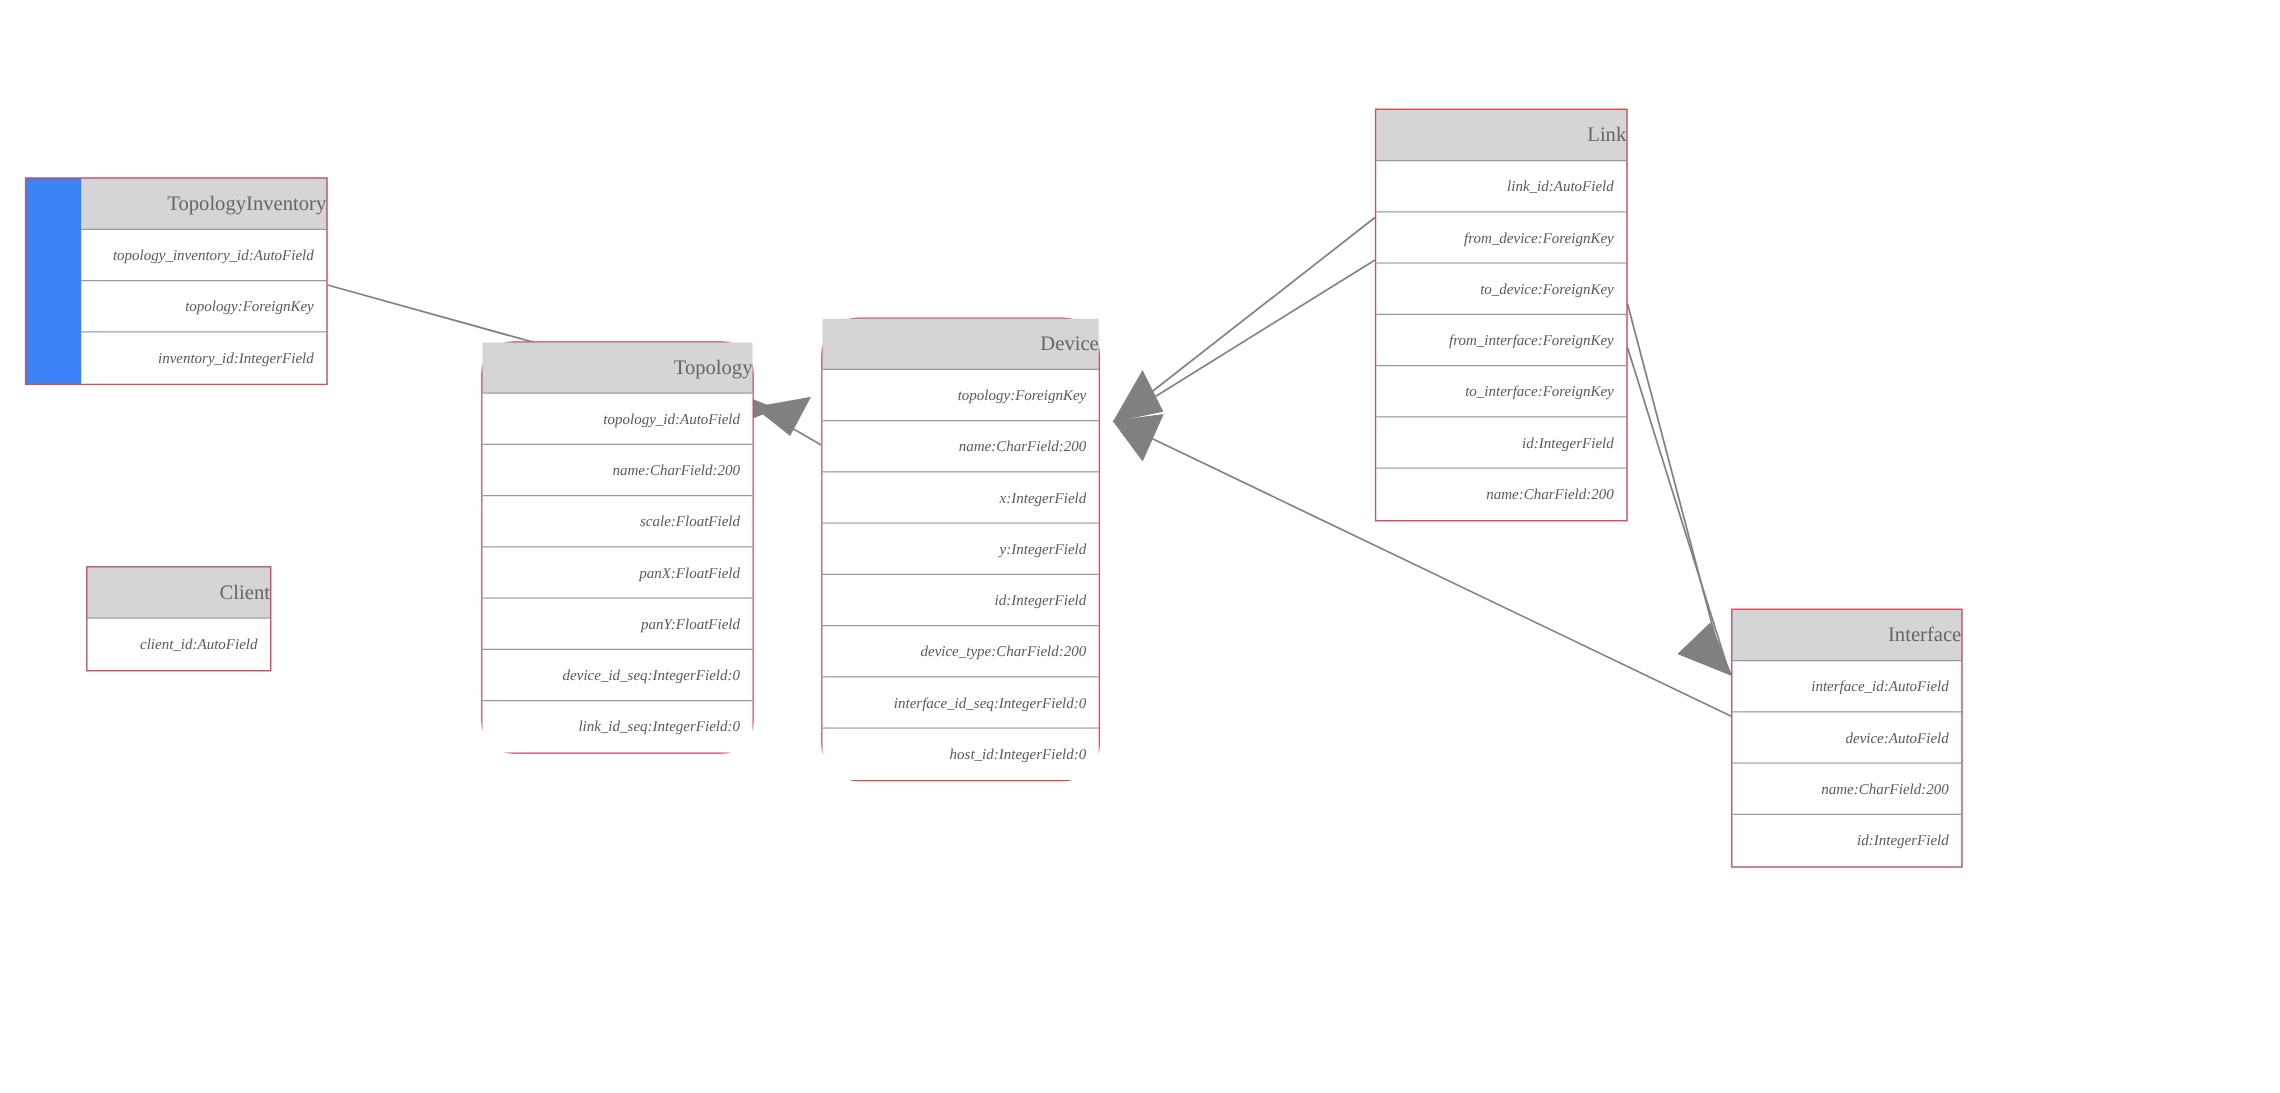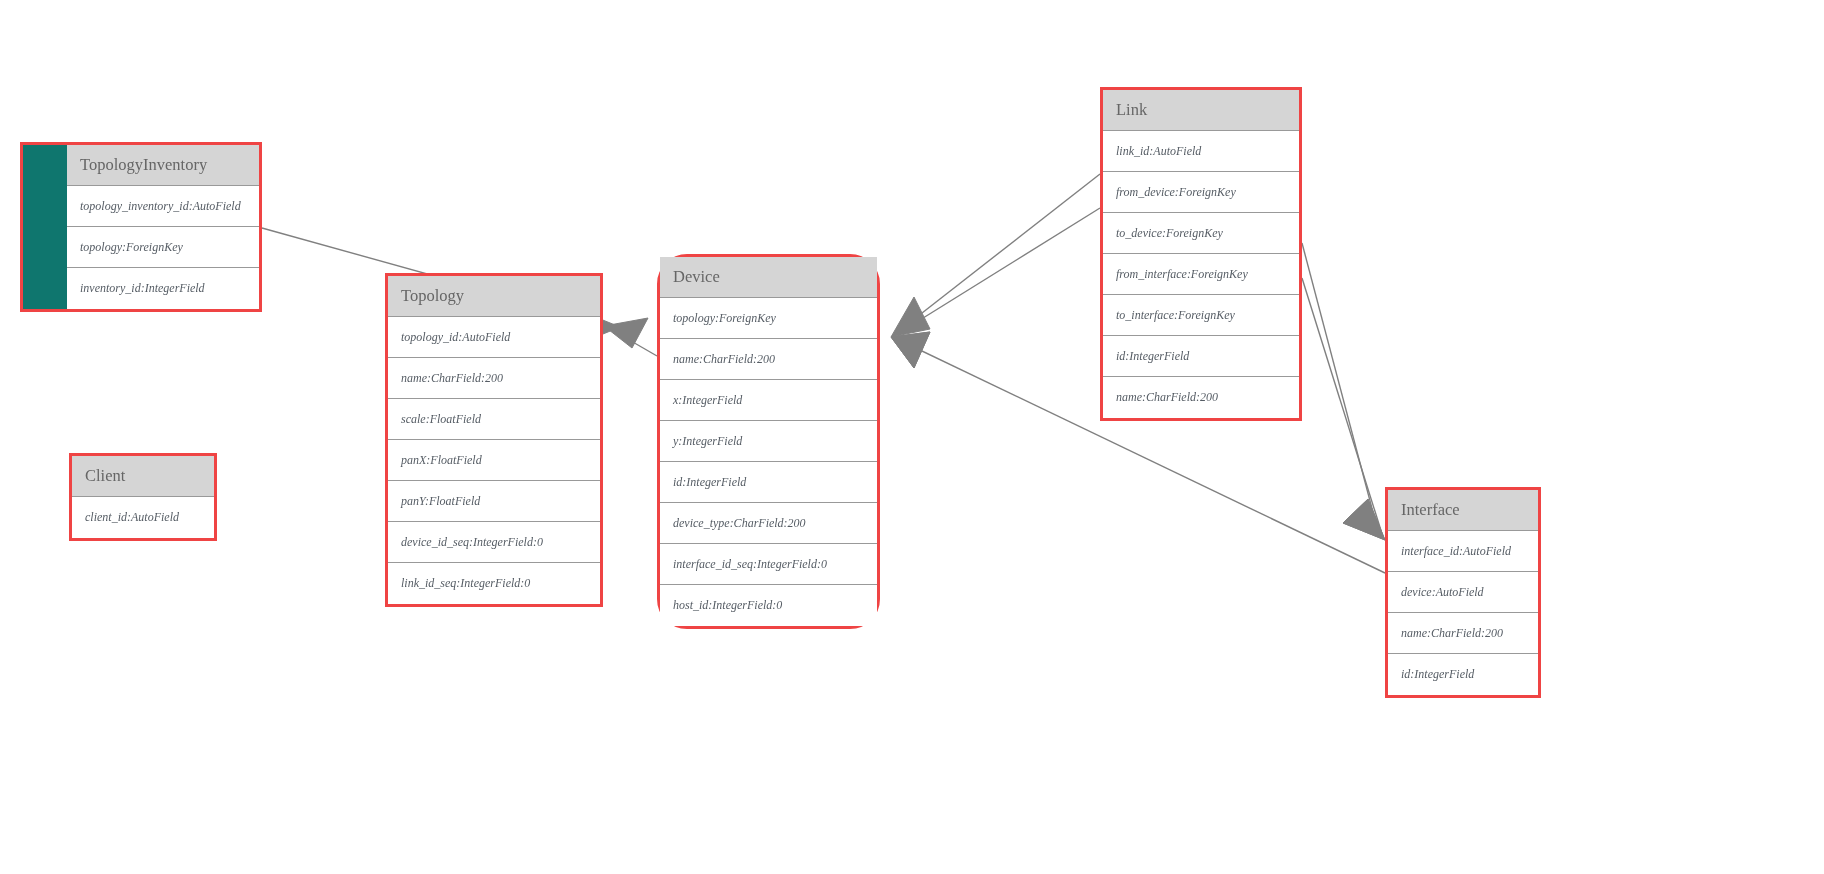--- a/index.html
+++ b/index.html
@@ -19,23 +19,24 @@
     position: absolute;
     left: 0;
     top: 0;
     width: 1824px;
     height: 874px;
     pointer-events: none;
   }
   .entity {
     position: absolute;
     box-sizing: border-box;
-    border: 3px solid #ef4444;
-    background: #0f766e;
+    border: 1px solid #ef4444;
+    background: #3b82f6;
     z-index: 5;
+    text-align: right;
   }
   .entity-header {
     box-sizing: border-box;
     background: #d5d5d5;
     border-bottom: 1px solid #999999;
     color: #666666;
     font-size: 16.5px;
     line-height: 40px;
     height: 41px;
     padding: 0 0 0 13px;
@@ -99,21 +100,21 @@
       <div class="entity" style="left: 20px; top: 142px; width: 242px; padding-left: 44px;">
         <div class="entity-header">TopologyInventory</div>
         <div class="entity-row">topology_inventory_id:AutoField</div>
         <div class="entity-row">topology:ForeignKey</div>
         <div class="entity-row last">inventory_id:IntegerField</div>
       </div>
       <div class="entity" style="left: 69px; top: 453px; width: 148px;">
         <div class="entity-header">Client</div>
         <div class="entity-row last">client_id:AutoField</div>
       </div>
-      <div class="entity" style="left: 385px; top: 273px; width: 218px;">
+      <div class="entity" style="left: 385px; top: 273px; width: 218px; border-radius: 26px;">
         <div class="entity-header">Topology</div>
         <div class="entity-row">topology_id:AutoField</div>
         <div class="entity-row">name:CharField:200</div>
         <div class="entity-row">scale:FloatField</div>
         <div class="entity-row">panX:FloatField</div>
         <div class="entity-row">panY:FloatField</div>
         <div class="entity-row">device_id_seq:IntegerField:0</div>
         <div class="entity-row last">link_id_seq:IntegerField:0</div>
       </div>
       <div class="entity" style="left: 657px; top: 254px; width: 223px; border-radius: 30px;">
@@ -130,21 +131,21 @@
       <div class="entity" style="left: 1100px; top: 87px; width: 202px;">
         <div class="entity-header">Link</div>
         <div class="entity-row">link_id:AutoField</div>
         <div class="entity-row">from_device:ForeignKey</div>
         <div class="entity-row">to_device:ForeignKey</div>
         <div class="entity-row">from_interface:ForeignKey</div>
         <div class="entity-row">to_interface:ForeignKey</div>
         <div class="entity-row">id:IntegerField</div>
         <div class="entity-row last">name:CharField:200</div>
       </div>
-      <div class="entity" style="left: 1385px; top: 487px; width: 156px;">
+      <div class="entity" style="left: 1385px; top: 487px; width: 185px;">
         <div class="entity-header">Interface</div>
         <div class="entity-row">interface_id:AutoField</div>
         <div class="entity-row">device:AutoField</div>
         <div class="entity-row">name:CharField:200</div>
         <div class="entity-row last">id:IntegerField</div>
       </div>
     </div>
 
 </div>
 

